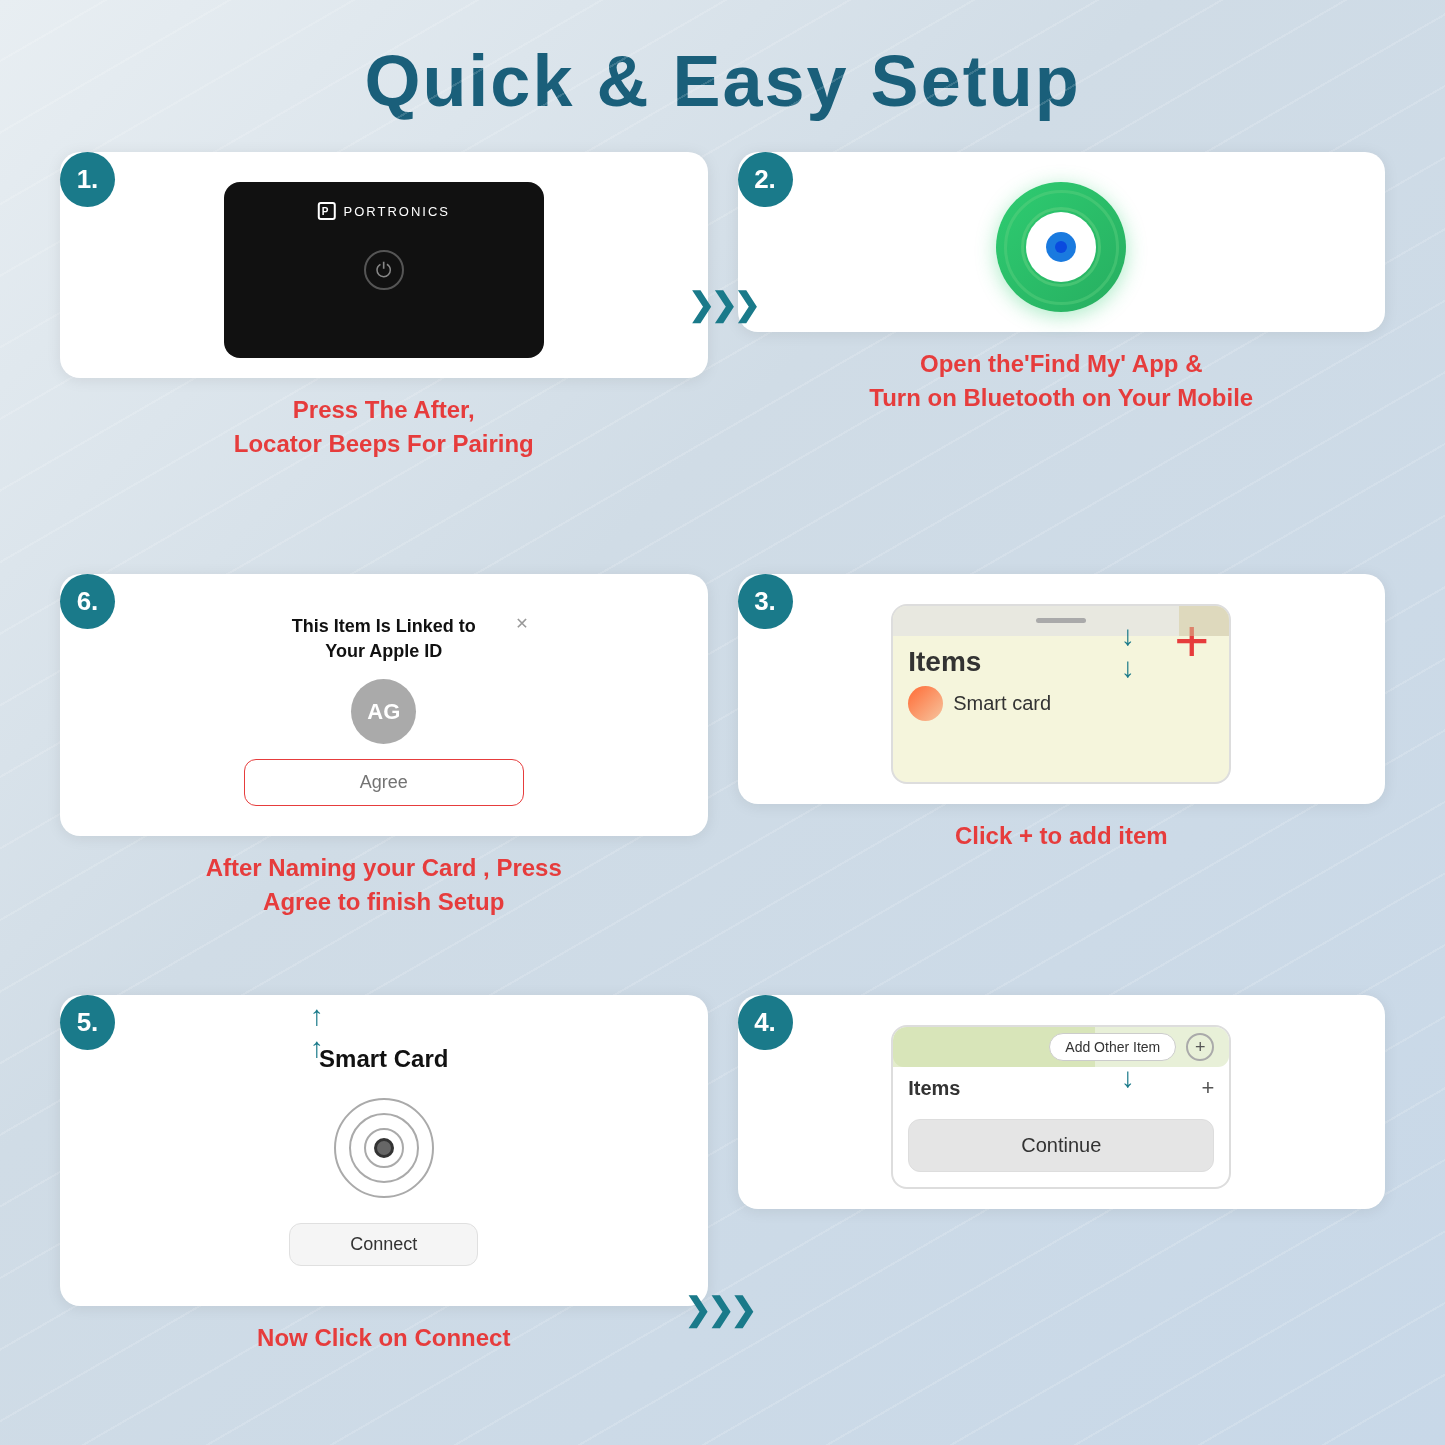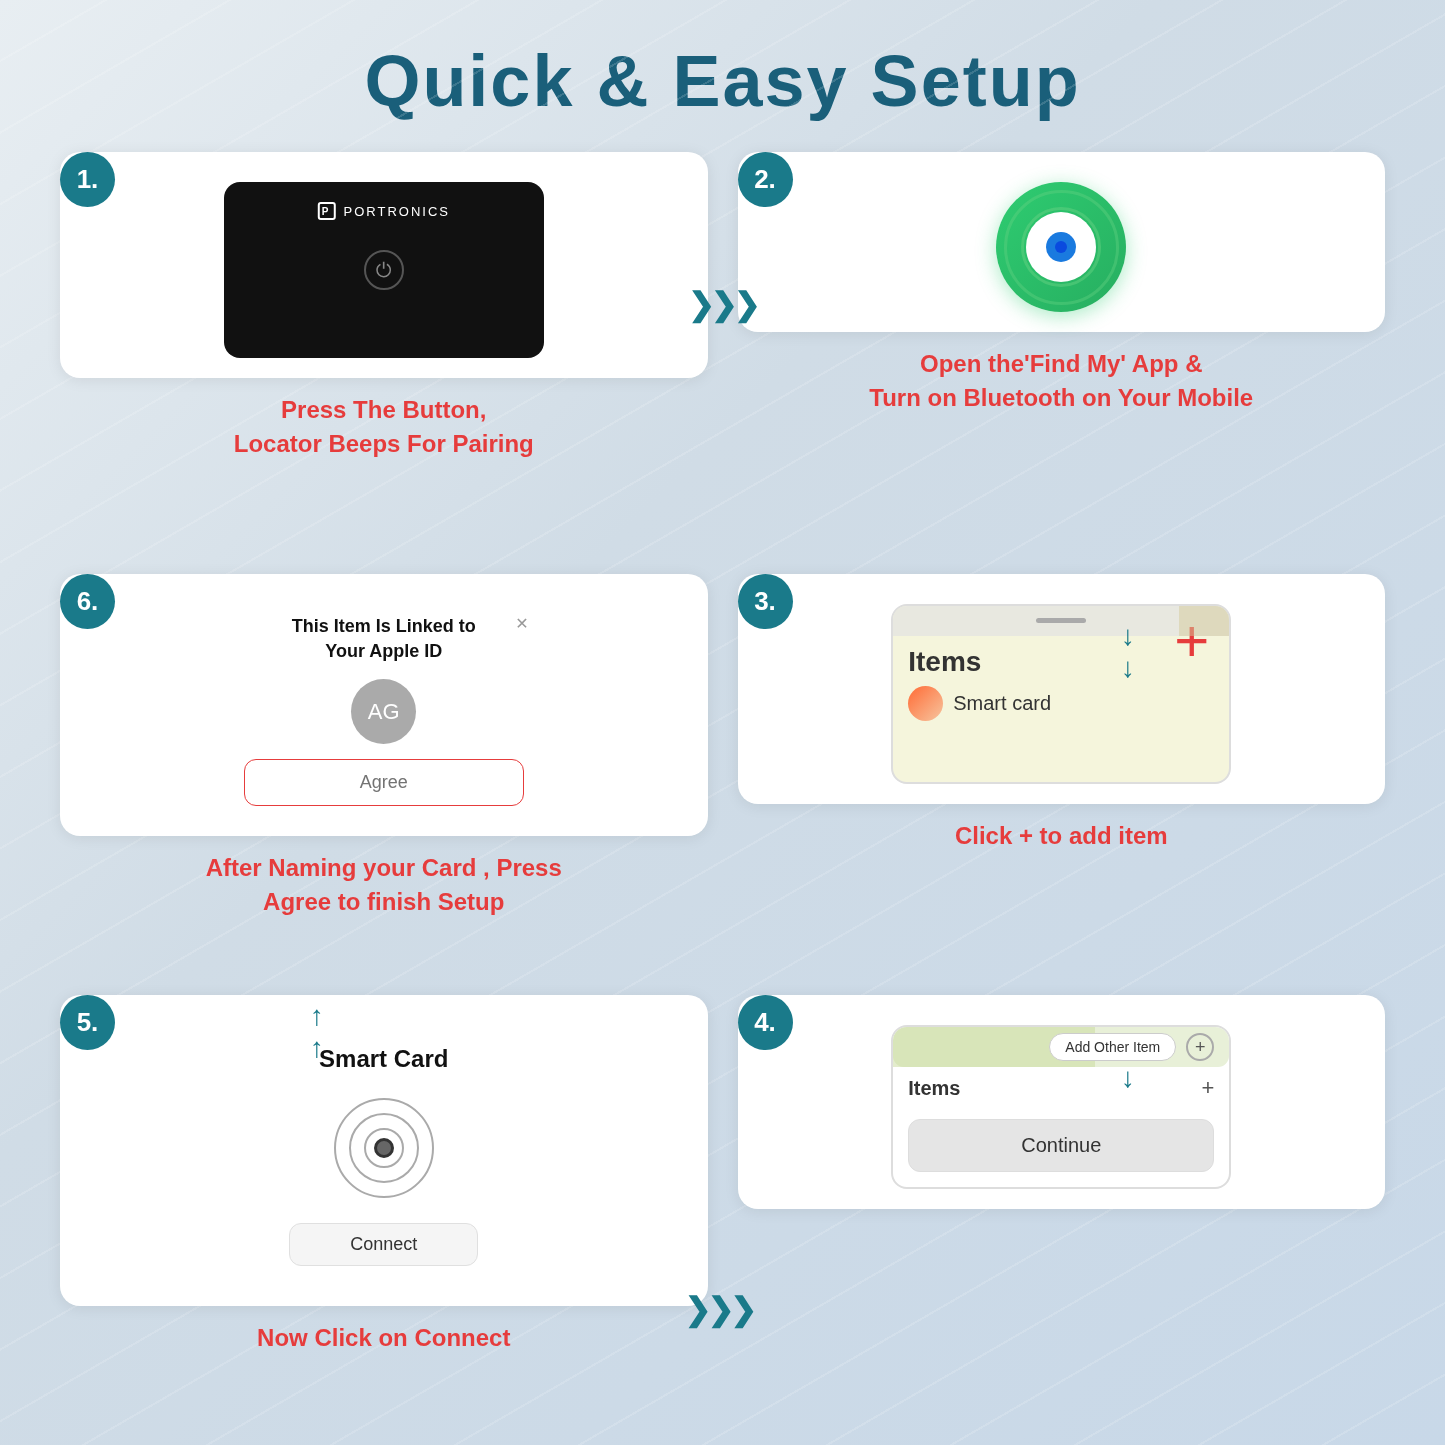--- a/index.html
+++ b/index.html
@@ -341,21 +341,21 @@
     .avatar-circle {
       width: 65px;
       height: 65px;
       border-radius: 50%;
       background: #aaa;
       display: flex;
       align-items: center;
       justify-content: center;
       color: white;
       font-size: 22px;
-      font-weight: normal;
+      font-weight: bold;
     }
     .agree-btn {
       border: 1.5px solid #e63c3c;
       border-radius: 12px;
       padding: 12px 70px;
       font-size: 18px;
       color: #737373;
       background: white;
       width: 100%;
       text-align: center;
@@ -421,21 +421,21 @@
     <div class="white-box">
 
       <div class="device-image">
         <div class="device-logo">
           <div class="device-logo-icon"></div>
           <span style="font-size:13px;letter-spacing:2px;color:white;">PORTRONICS</span>
         </div>
         <div class="device-power-btn">⏻</div>
       </div>
     </div>
-    <p class="step-desc" style="white-space:pre-line;">Press The Button,
+    <p class="step-desc" style="white-space:pre-line;">Press The After,
 Locator Beeps For Pairing</p>
   </div>
 
   <div class="cell" style="position:relative;">
     <div class="cell-number">2.</div>
     <div class="white-box">
 
       <div class="find-my-icon">
         <div class="find-my-ring find-my-ring-3" style="border-color:rgba(100,210,130,0.4);position:absolute;"></div>
         <div class="find-my-ring find-my-ring-2" style="border-color:rgba(100,210,130,0.5);position:absolute;"></div>

